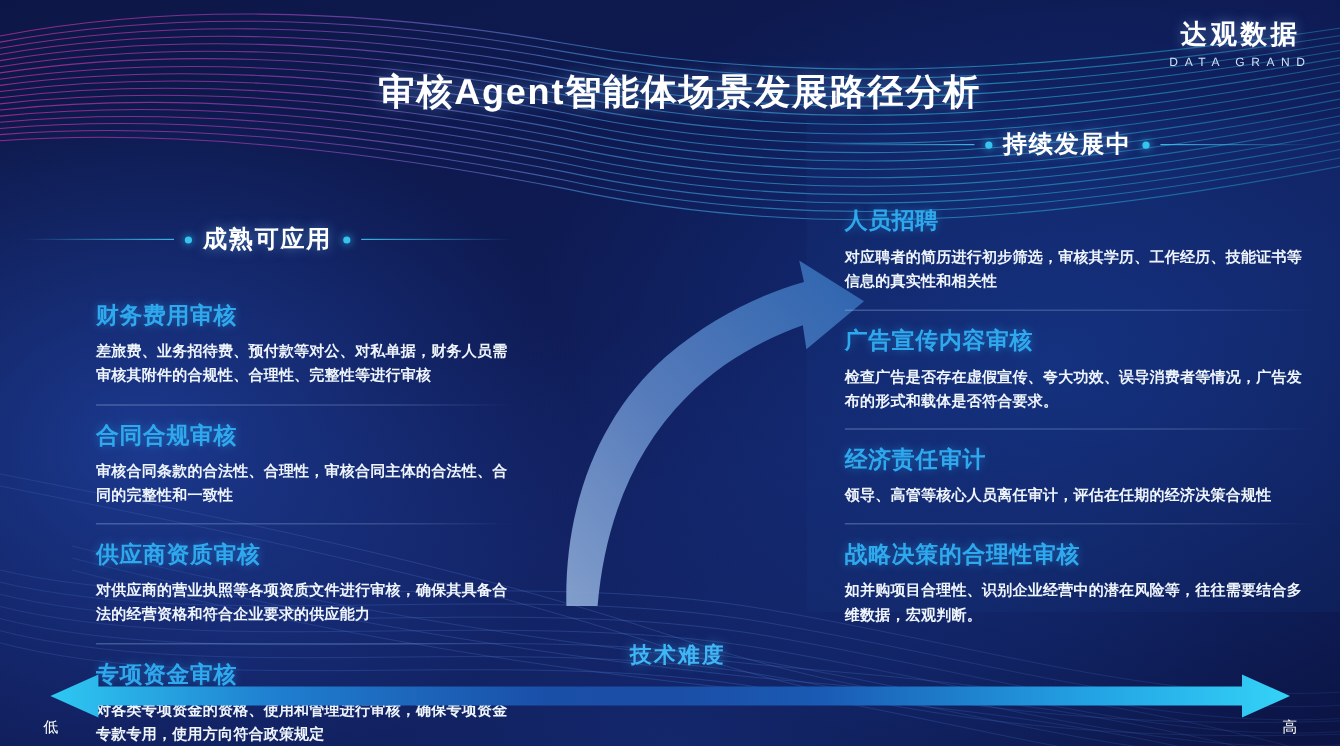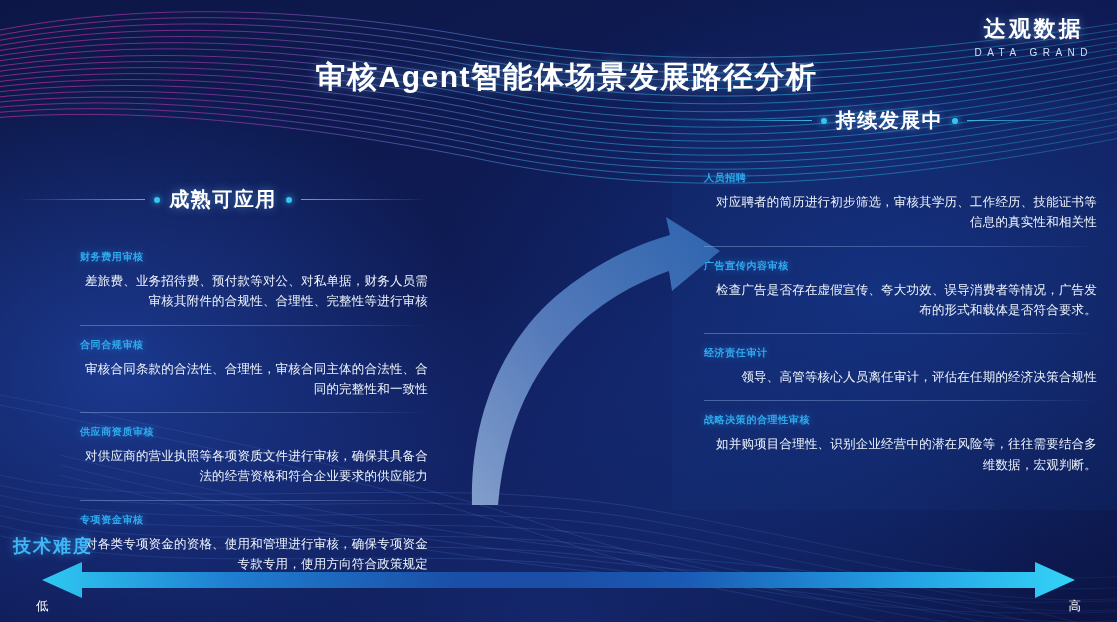--- a/index.html
+++ b/index.html
@@ -70,36 +70,36 @@
   }
 
   .item { position:relative; padding:13px 0 13px 62px; }
   #col-right .item { padding-left:22px; }
   .item + .item::before {
     content:""; position:absolute; left:62px; right:0; top:0; height:1px;
     background:linear-gradient(90deg,rgba(150,185,230,.42) 0%,rgba(150,185,230,.30) 70%,rgba(150,185,230,0) 100%);
   }
   #col-right .item + .item::before { left:22px; }
   .item h3 {
-    font-size:10px; font-weight:700; color:#2fa9ee;
+    font-size:19px; font-weight:700; color:#2fa9ee;
     letter-spacing:.6px; margin-bottom:7px;
     text-shadow:0 0 8px rgba(47,169,238,.45);
   }
   .item p {
     font-size:12.5px; line-height:1.62; color:#eef4fc;
-    letter-spacing:.2px; font-weight:400;text-align:right;
+    letter-spacing:.2px; font-weight:700;
   }
 
   
   #growth-arrow { position:absolute; left:420px; top:205px; width:310px; height:310px; }
 
   
   #axis { position:absolute; left:0; right:0; bottom:0; height:90px; }
   #axis-label {
-    position:absolute; left:13px; right:0; top:2px; 
+    position:absolute; left:13px; right:0; top:2px; text-align:center;
     font-size:18px; font-weight:700; color:#3fb6f5; letter-spacing:2px;
     text-shadow:0 0 10px rgba(63,182,245,.55);
   }
   #axis-bar { position:absolute; left:0; top:28px; width:1117px; height:40px; }
   .axis-end {
     position:absolute; top:66px;
     font-size:12.5px; color:#ffffff; font-weight:400;
   }
   #axis-low  { left:36px; }
   #axis-high { right:36px; }

